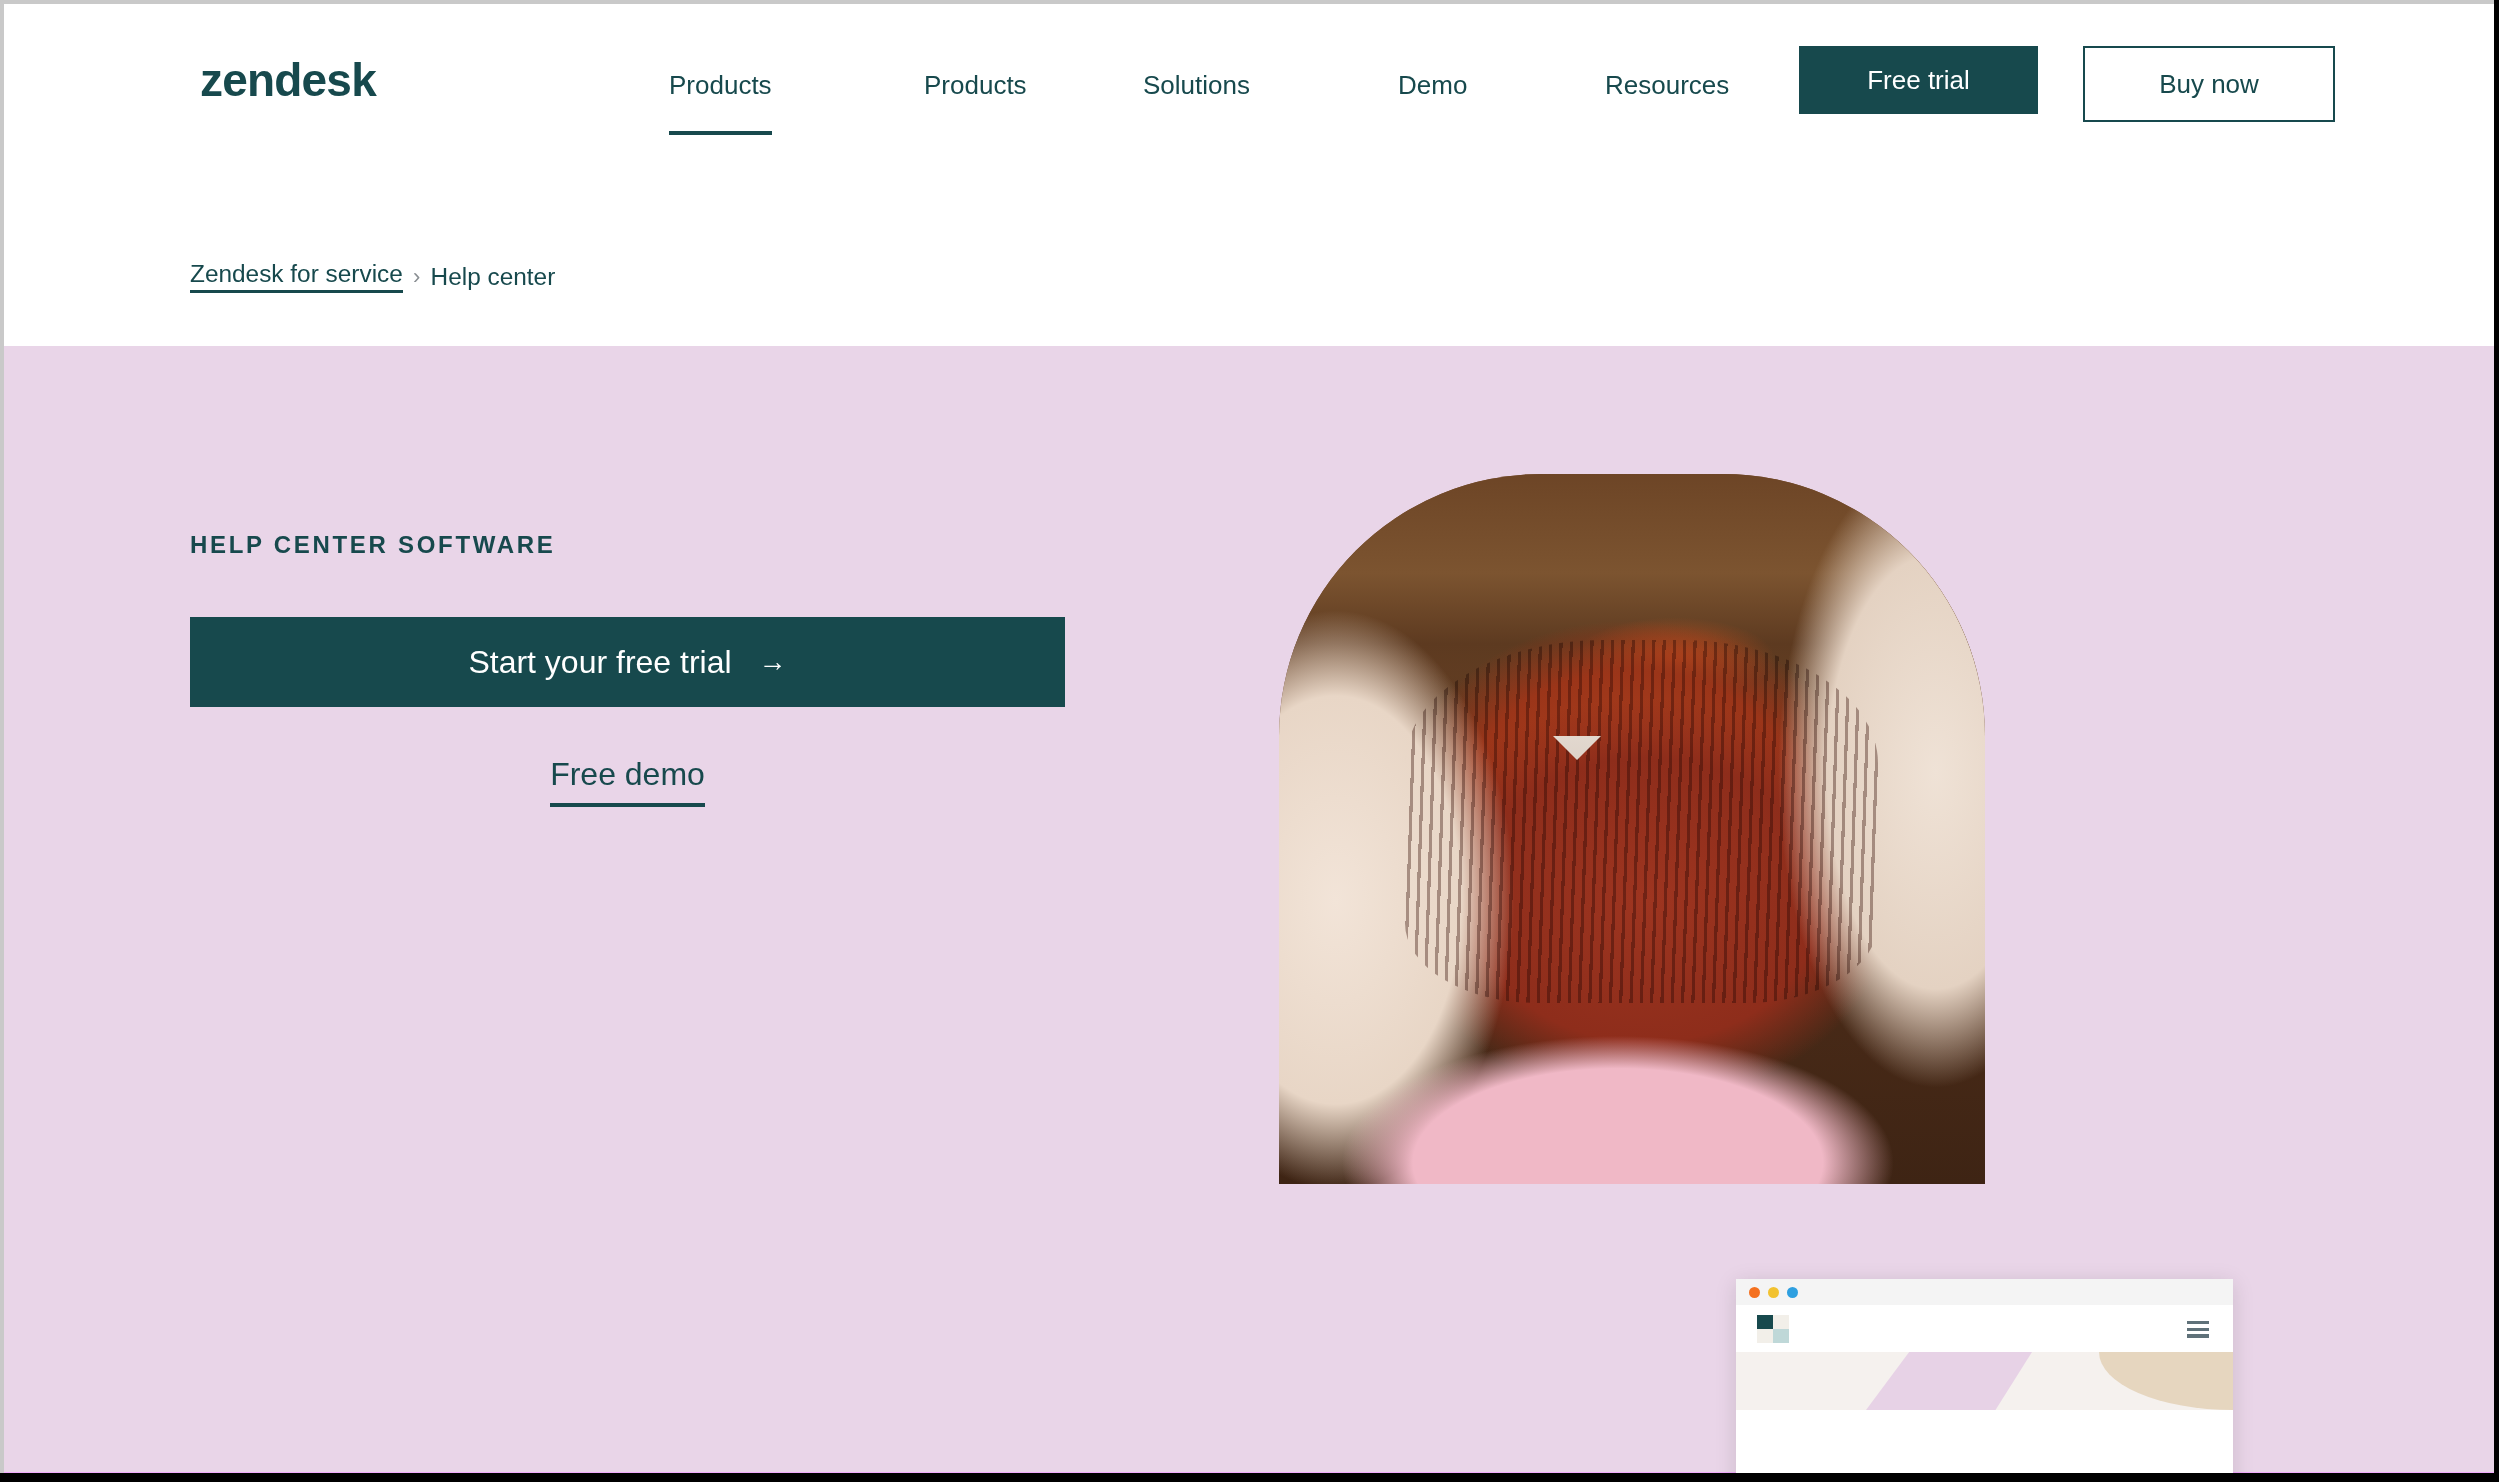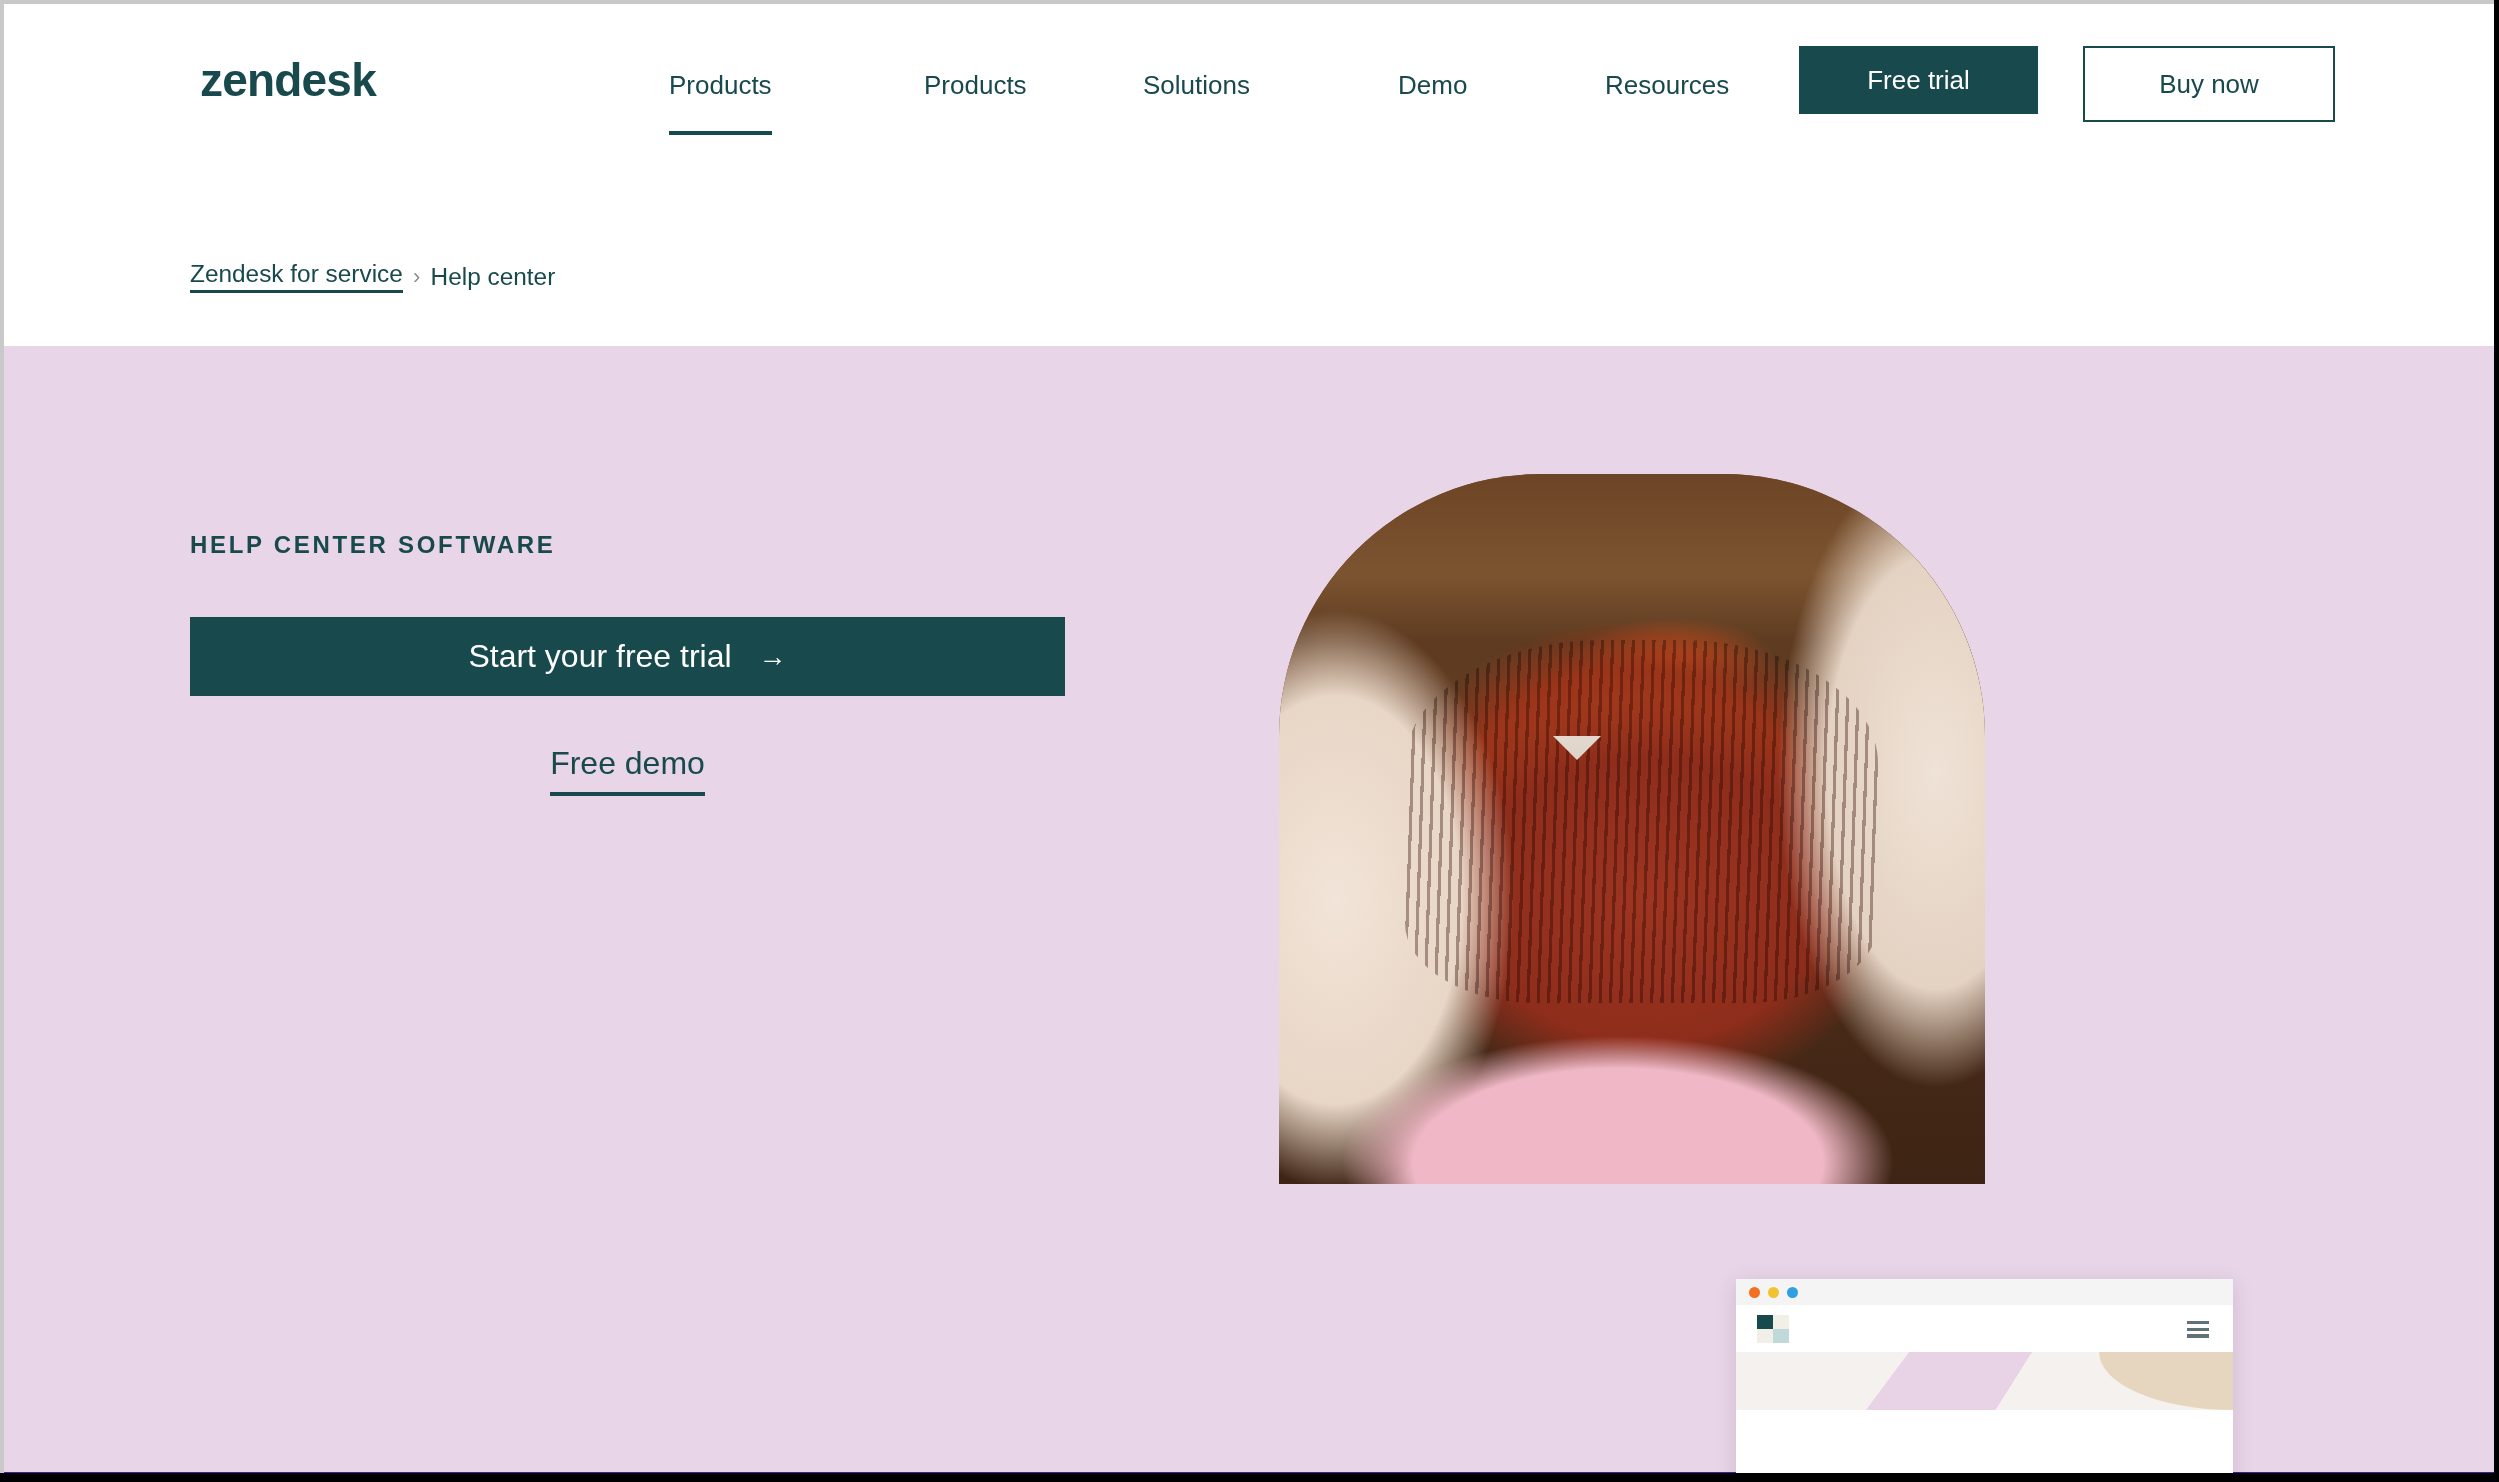--- a/index.html
+++ b/index.html
@@ -8,21 +8,21 @@
     background:#000;
     font-family:"Liberation Sans", sans-serif;
     overflow:hidden;
   }
 
   
   #window {
     position:absolute;
     left:0; top:0;
     width:2494px; height:1473px;
-    background:#4c1d95;
+    background:#f0abfc;
     border-left:4.7px solid #c9c9c9;
     border-top:4.7px solid #c9c9c9;
     overflow:hidden;
   }
 
   
   #header {
     position:absolute; left:0; top:0;
     width:100%; height:342px;
     background:#ffffff;
@@ -114,21 +114,21 @@
   }
 
   #hero-sub {
     margin-top:46px;
     font-size:35px; line-height:1.42;
     color:#17494d; max-width:860px;
   }
 
   #cta-primary {
     margin-top:58px;
-    width:875px; height:79px;
+    width:875px; height:90px;
     background:#17494d; color:#ffffff;
     font-size:32px;
     display:flex; align-items:center; justify-content:center;
     gap:27px; border:none; cursor:pointer;
     font-family:"Liberation Sans", sans-serif;
   }
   #cta-arrow { font-size:28px; line-height:1; }
 
   #cta-secondary-wrap {
     margin-top:49px; width:875px;

